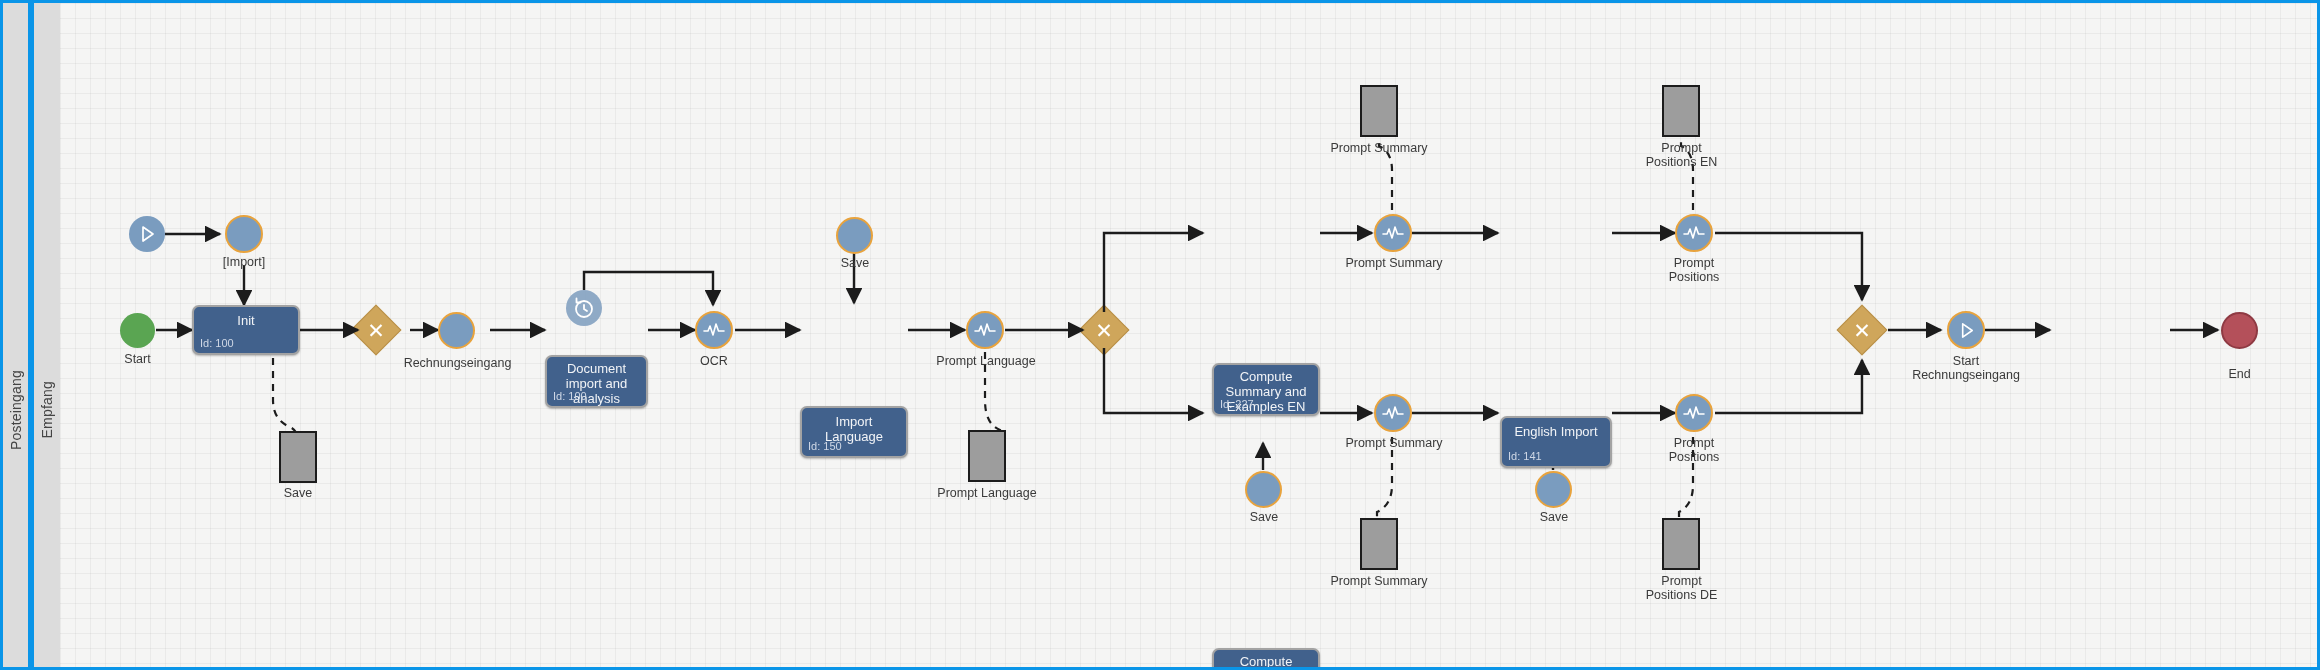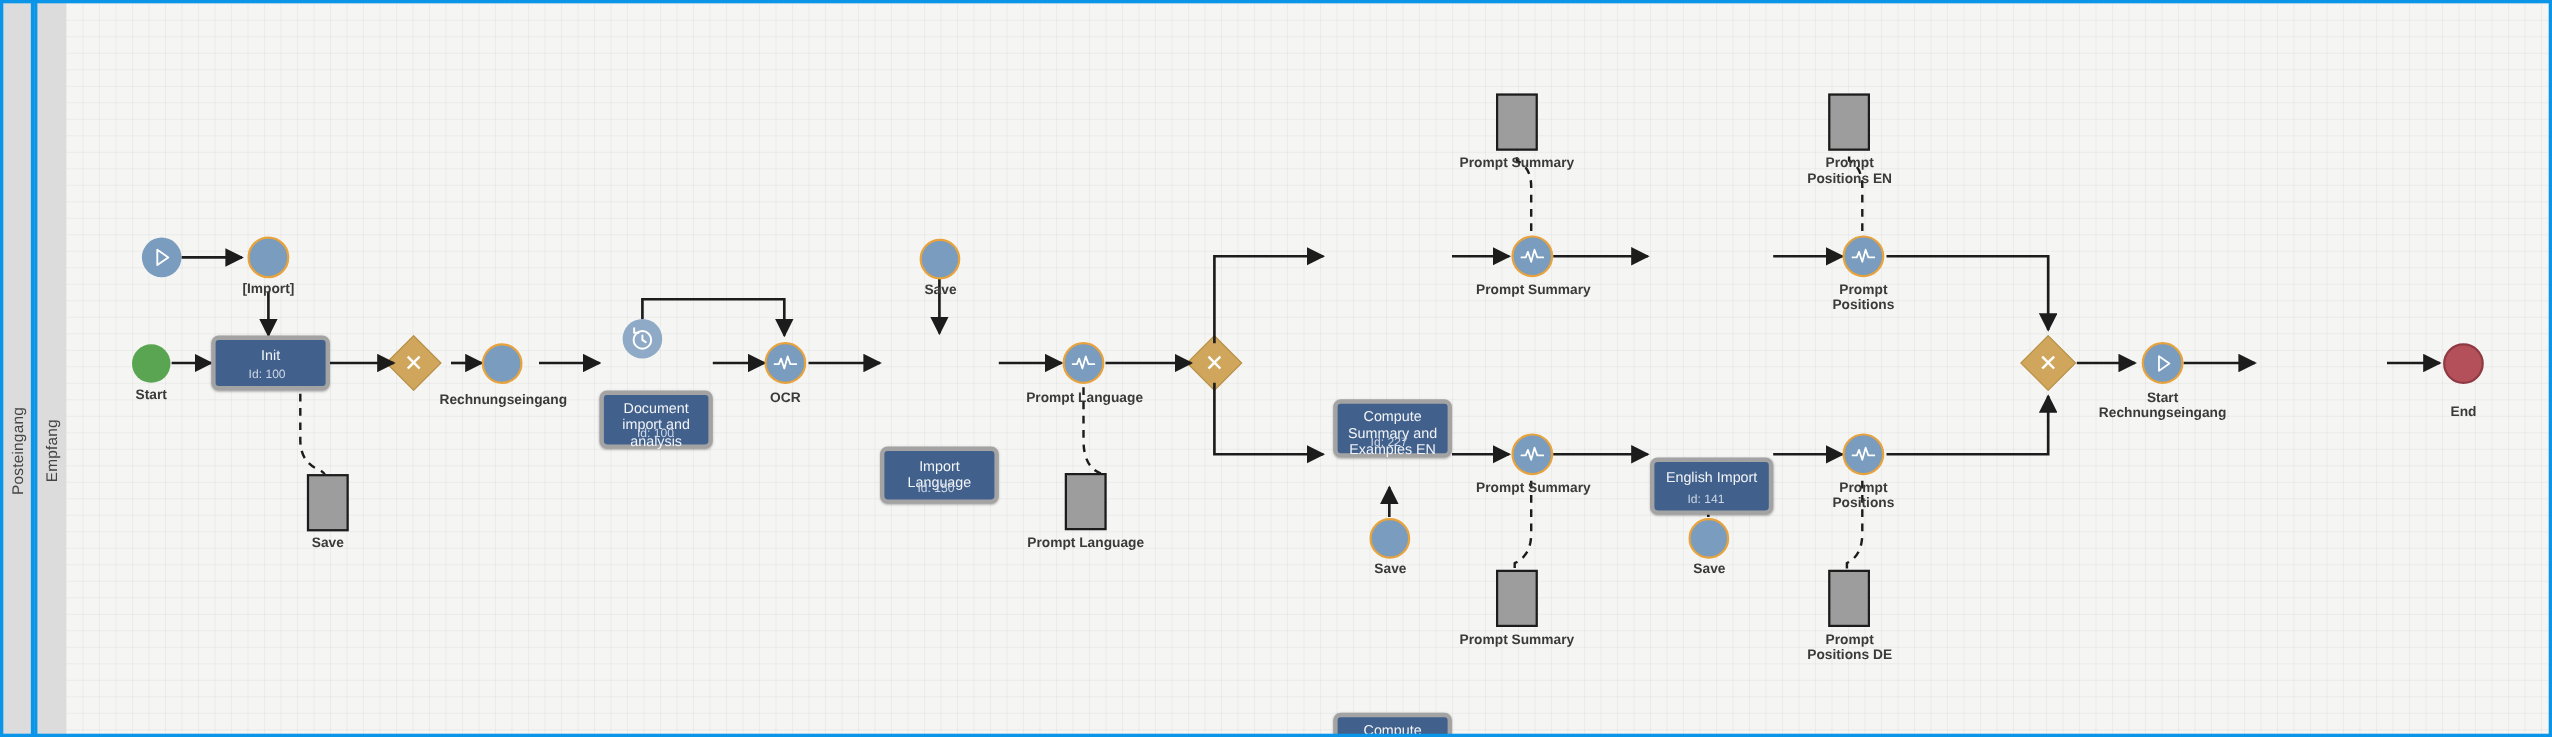--- a/index.html
+++ b/index.html
@@ -55,35 +55,35 @@
       linear-gradient(to bottom, rgba(0,0,0,.045) 1px, transparent 1px);
     background-size:15px 15px;
   }
 
   
   .node{position:absolute;z-index:10;}
 
   
   .task{
     background:#41618c;
-    border:4px solid #a3a3a3;
+    border:2px solid #a3a3a3;
     border-radius:7px;
     box-sizing:border-box;
     color:#ffffff;
     position:relative;
     box-shadow:0 1px 2px rgba(0,0,0,.25);
   }
   .task .task-title{
     position:absolute;left:4px;right:4px;top:6px;
     text-align:center;font-size:13px;line-height:15px;
     color:#f2f4f7;
   }
   .task .task-id{
     position:absolute;left:6px;bottom:4px;
-    font-size:11px;color:#cfd8e6;margin-left:24px;
+    font-size:11px;color:#cfd8e6;
   }
 
   
   .event{
     border-radius:50%;
     box-sizing:border-box;
     display:flex;align-items:center;justify-content:center;
   }
   .ev-blue{background:#7a9cbf;border:2.5px solid #e8a33d;}
   .ev-plain{background:#7a9cbf;border:none;}
@@ -116,21 +116,20 @@
   }
 
   
   .lbl{
     position:absolute;
     font-size:12.5px;line-height:14px;
     color:#3a3a3a;
     text-align:center;
     white-space:pre-line;
     z-index:11;
-    font-weight:bold;
   }
 
   
   #edges{position:absolute;left:0;top:0;width:2320px;height:670px;z-index:6;}
 
   
   .timer-badge{
     position:absolute;
     width:36px;height:36px;border-radius:50%;
     background:#8aa6c4;

